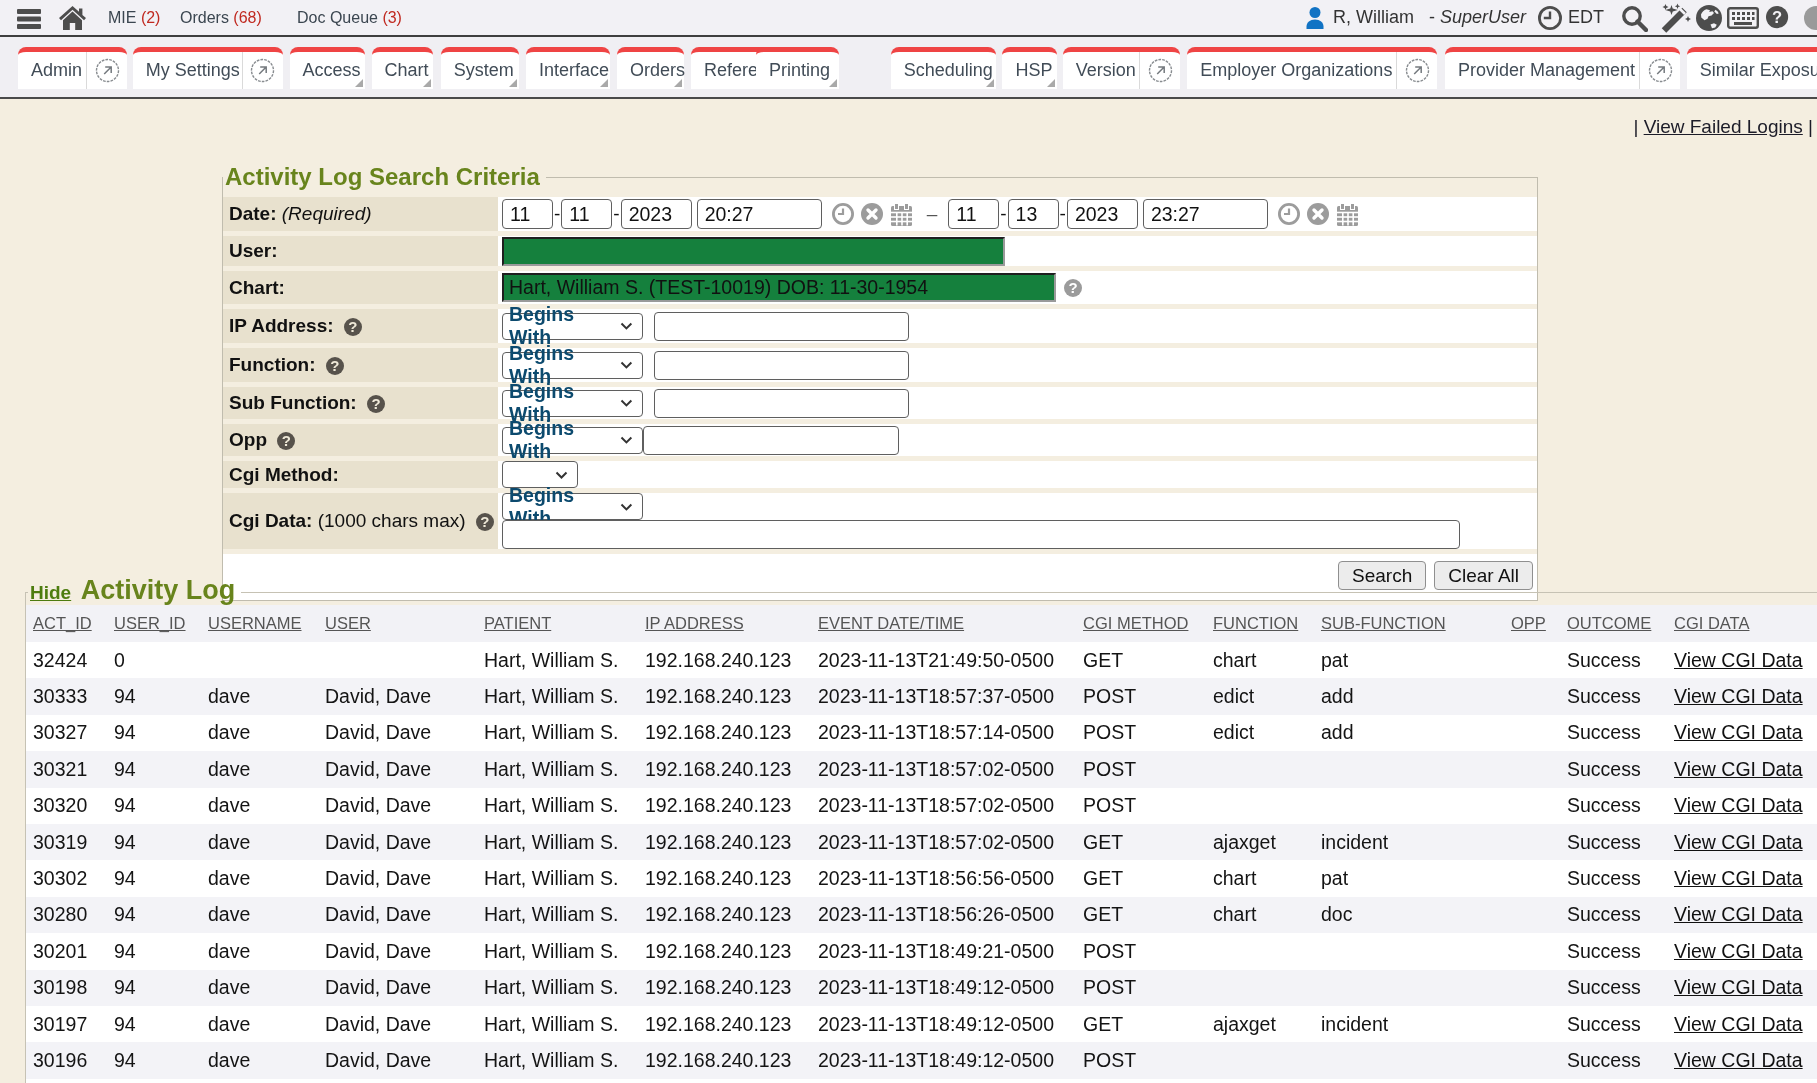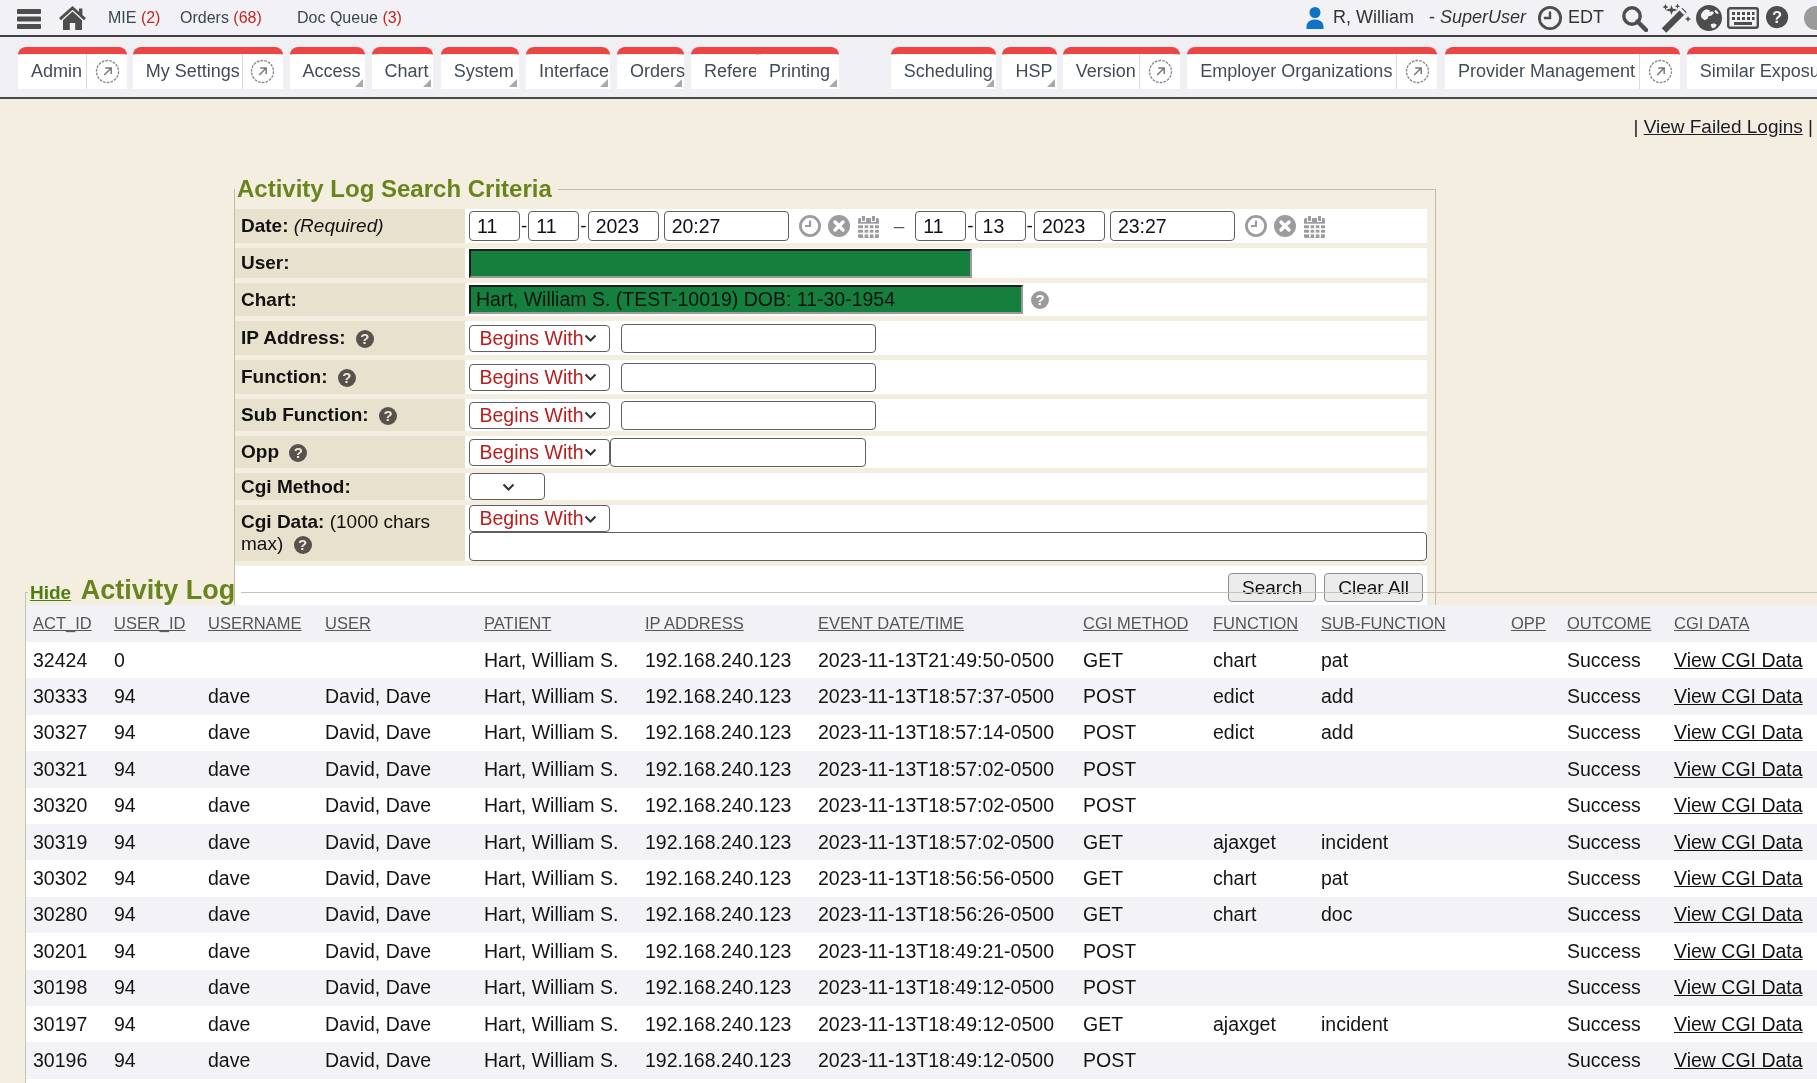--- a/index.html
+++ b/index.html
@@ -9,56 +9,56 @@
 .topbar { position:absolute; left:0; top:0; width:1817px; height:37px;
   background:#f2f1f5; border-bottom:2px solid #3f3f3f; }
 .topbar .itm { position:absolute; top:0; height:35px; line-height:35px; font-size:16px; color:#3b4650; }
 .topbar .num { color:#c02920; }
 .tbicon { position:absolute; }
 
 
 .tabstrip { position:absolute; left:0; top:37px; width:1817px; height:62px;
   background:#f0eff3; border-bottom:2px solid #4a4a4a; }
 .tab { position:absolute; top:9.5px; height:42px; background:#fff;
-  border-top:7px solid #ef4444; border-radius:8px 8px 0 0;
+  border-top:5px solid #ef4444; border-radius:8px 8px 0 0;
   display:flex; align-items:center; }
 .tab .txt { padding-left:13px; font-size:18px; color:#414c57; white-space:nowrap; }
 .tab .sep { width:1px; align-self:stretch; background:#dadada; margin-left:auto; }
 .tab .ico { width:40px; display:flex; justify-content:center; align-items:center; }
 .tab.dd::after { content:''; position:absolute; right:2px; bottom:2px; width:0; height:0;
   border-left:8px solid transparent; border-bottom:8px solid #a9a9a9; }
 
 
 .vfl { position:absolute; top:116px; right:4px; font-size:19px; color:#1c1c28; }
 .vfl a { color:#1c1c28; text-decoration:underline; }
 
 
-fieldset.f1 { position:absolute; left:222px; top:166px; width:1202px;
-  border:1px solid #c0bcae; padding:4px 8px 0 0; margin:12px; }
+fieldset.f1 { position:absolute; left:222px; top:166px; width:1316px;
+  border:1px solid #c0bcae; padding:4px 0 0 0; margin:0; }
 fieldset.f1 legend { font-size:24px; line-height:22px; font-weight:bold; color:#68841c; padding:0 6px 0 2px; margin-left:0; }
 table.crit { width:100%; border-collapse:separate; border-spacing:0 5px; margin-top:0; }
 table.crit td { padding:0; vertical-align:middle; }
 table.crit td.lbl { width:275px; background:#e8e1ce; font-weight:bold; font-size:19px; color:#111; padding-left:6px; }
 table.crit td.lbl .nrm { font-weight:normal; }
 table.crit td.lbl .it { font-weight:normal; font-style:italic; }
 table.crit td.ct { background:#fff; padding-left:4px; }
 .rDate td{height:34px} .rUser td{height:30px} .rChart td{height:33px}
 .rIP td{height:34px} .rFn td{height:34px} .rSub td{height:32px} .rOpp td{height:32px}
 .rCgm td{height:27px} .rCgd td{height:31px}
 .btnbar { background:#fff; text-align:right; height:46px; padding-top:7px; }
 
 .inp { display:inline-flex; align-items:center; height:30px; background:#fff;
   border:1.34px solid #5f5f5f; border-radius:4px; font-size:19.5px; color:#111;
   padding-left:7px; vertical-align:middle; }
 .inpdark { display:inline-flex; align-items:center; height:29px; background:#15803d;
   border:2px solid; border-color:#1f1f1f #9a9a9a #9a9a9a #1f1f1f; font-size:19.5px; color:#111;
   padding-left:5px; vertical-align:middle; }
-.sel { display:inline-flex; align-items:center; justify-content:center; height:27px; background:#fff;
-  border:1.34px solid #5f5f5f; border-radius:4px; font-size:19.5px; color:#b91c1c;
-  padding:0 9px 0 6px; vertical-align:middle; width:141px; }
+.sel { display:inline-flex; align-items:center; justify-content:flex-end; height:27px; background:#fff;
+  border:1.34px solid #5f5f5f; border-radius:4px; font-size:19.5px; color:#0c4a6e;
+  padding:0 9px 0 6px; vertical-align:middle; width:141px;font-weight:bold; }
 .hy { display:inline-block; margin:0 1px; font-size:19px; color:#111; vertical-align:middle; }
 .dash { display:inline-block; margin:0 11px 0 14px; font-size:19px; color:#555; vertical-align:middle; }
 .fico { vertical-align:middle; margin-left:7px; }
 .qi { display:inline-block; width:18px; height:18px; border-radius:50%; background:#57524b;
   color:#efe9d8; font-size:15px; font-weight:bold; text-align:center; line-height:18px; vertical-align:middle; margin-left:5px; }
 .qw { display:inline-block; width:18px; height:18px; border-radius:50%; background:#9b9b9b;
   color:#fff; font-size:15px; font-weight:bold; text-align:center; line-height:18px; vertical-align:middle; margin-left:8px; }
 .btn { display:inline-block; background:#ececec; border:1px solid #8f8f8f; border-radius:4px;
   height:29px; line-height:27px; padding:0 13px; font-size:19px; color:#111; margin:0 4px; }
 

